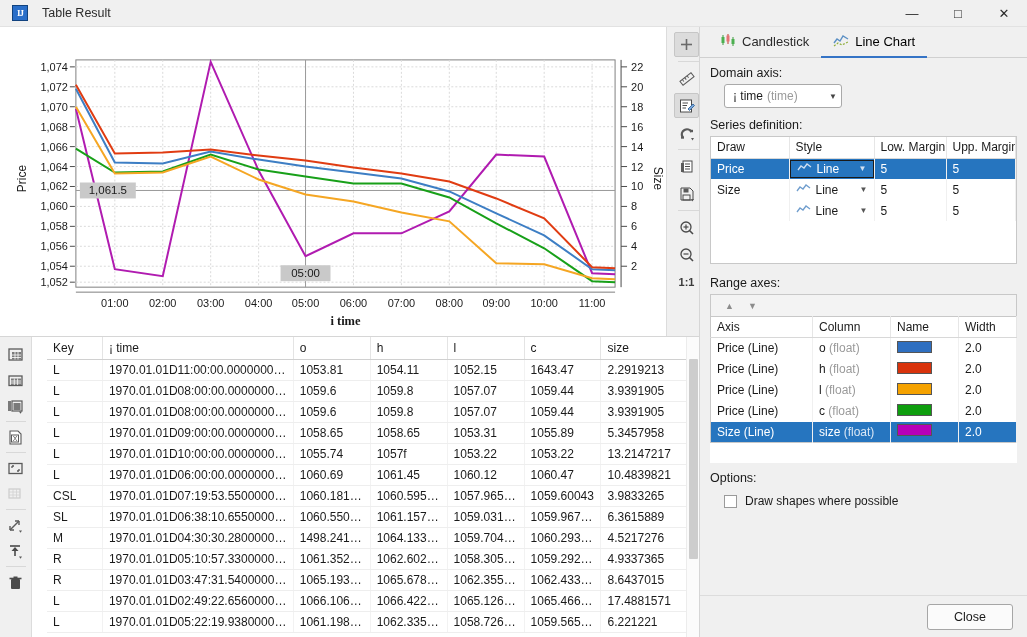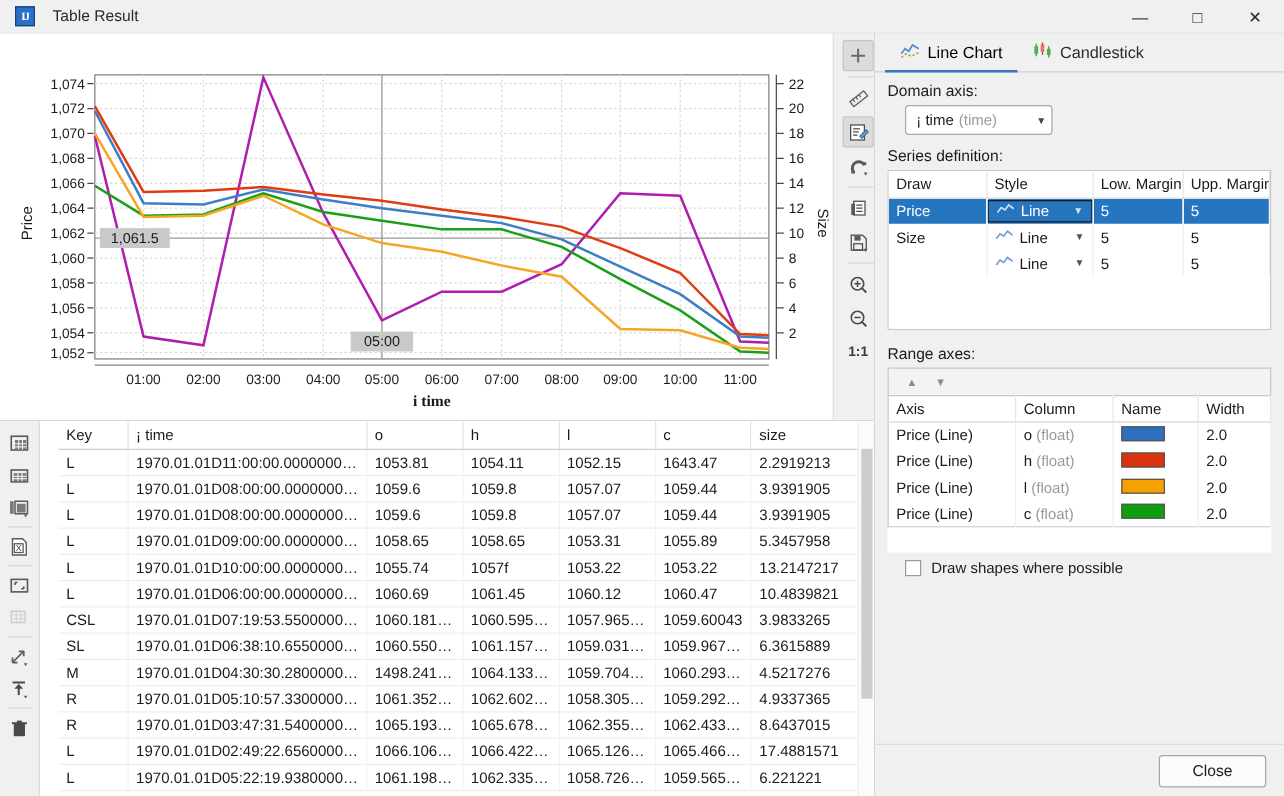--- a/index.html
+++ b/index.html
@@ -585,41 +585,41 @@
           </table>
           <div class="vscroll">
             <div class="thumb"></div>
           </div>
         </div>
       </div>
     </div>
 
     <div class="right-col">
       <div class="tabs">
-        <div class="tab active">
-          <span>
-            <svg width="16" height="14" viewBox="0 0 16 14">
-                <polyline points="1,10 4,6 7,8 10,3 15,6" fill="none" stroke="#5a8fc4" stroke-width="1.4"></polyline>
-                <polyline points="1,13 5,10 9,12 15,9" fill="none" stroke="#8fae3c" stroke-width="1.2" stroke-dasharray="2,1.5"></polyline>
-              </svg>
-          </span>
-          <span>Line Chart</span>
-        </div>
         <div class="tab">
           <span>
             <svg width="16" height="14" viewBox="0 0 16 14">
                 <line x1="3" y1="2" x2="3" y2="12" stroke="#3c9a3c" stroke-width="1"></line>
                 <rect x="1.5" y="4" width="3" height="6" fill="#4caf50"></rect>
                 <line x1="8" y1="1" x2="8" y2="11" stroke="#c0392b" stroke-width="1"></line>
                 <rect x="6.5" y="2.5" width="3" height="6" fill="#e57373"></rect>
                 <line x1="13" y1="4" x2="13" y2="13" stroke="#3c9a3c" stroke-width="1"></line>
                 <rect x="11.5" y="6" width="3" height="5" fill="#4caf50"></rect>
               </svg>
           </span>
           <span>Candlestick</span>
+        </div>
+        <div class="tab active">
+          <span>
+            <svg width="16" height="14" viewBox="0 0 16 14">
+                <polyline points="1,10 4,6 7,8 10,3 15,6" fill="none" stroke="#5a8fc4" stroke-width="1.4"></polyline>
+                <polyline points="1,13 5,10 9,12 15,9" fill="none" stroke="#8fae3c" stroke-width="1.2" stroke-dasharray="2,1.5"></polyline>
+              </svg>
+          </span>
+          <span>Line Chart</span>
         </div>
       </div>
 
       <div class="panel-inner">
         <div class="field-label">Domain axis:</div>
         <div class="combo">
           <span>¡ time</span>
           <span class="muted">(time)</span>
           <span class="arrow">▼</span>
         </div>
@@ -715,24 +715,31 @@
                 <td><span>l</span><span class="muted"> (float)</span></td>
                 <td><span class="swatch" style="background: rgb(245, 162, 0);"></span></td>
                 <td>2.0</td>
               </tr>
               <tr>
                 <td>Price (Line)</td>
                 <td><span>c</span><span class="muted"> (float)</span></td>
                 <td><span class="swatch" style="background: rgb(14, 158, 14);"></span></td>
                 <td>2.0</td>
               </tr>
+              <tr class="sel">
+                <td>Size (Line)</td>
+                <td><span>size</span><span class="muted"> (float)</span></td>
+                <td><span class="swatch" style="background: rgb(184, 0, 184);"></span></td>
+                <td>2.0</td>
+              </tr>
             </tbody>
         </table>
         <div class="ra-filler"></div>
 
+        <div class="field-label" style="margin-top:8px">Options:</div>
         <div class="opt-row">
           <span class="cbox"></span>
           <span>Draw shapes where possible</span>
         </div>
 
         <div class="spacer"></div>
       </div>
 
       <div class="panel-foot">
         <button class="close-btn">Close</button>

